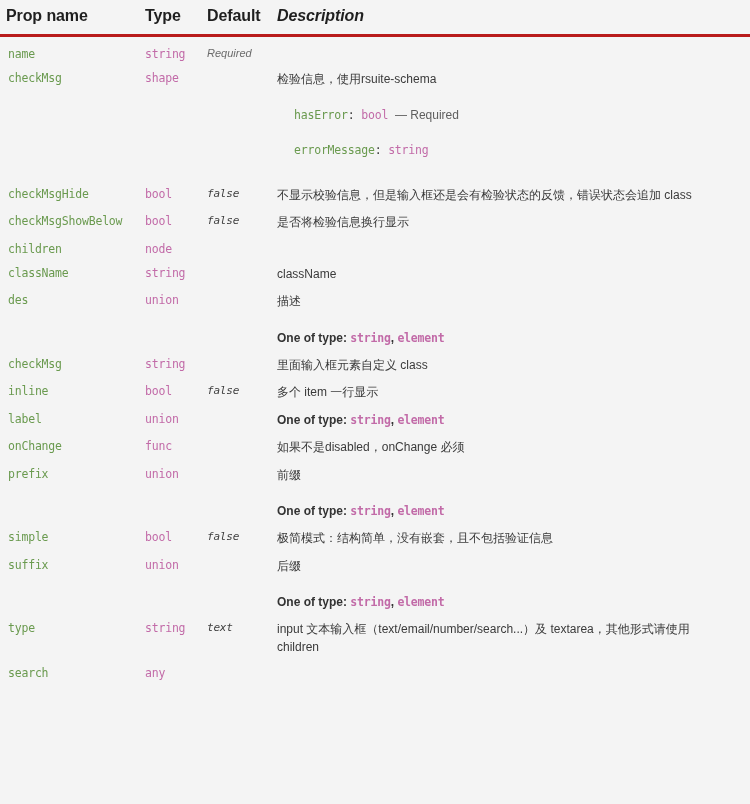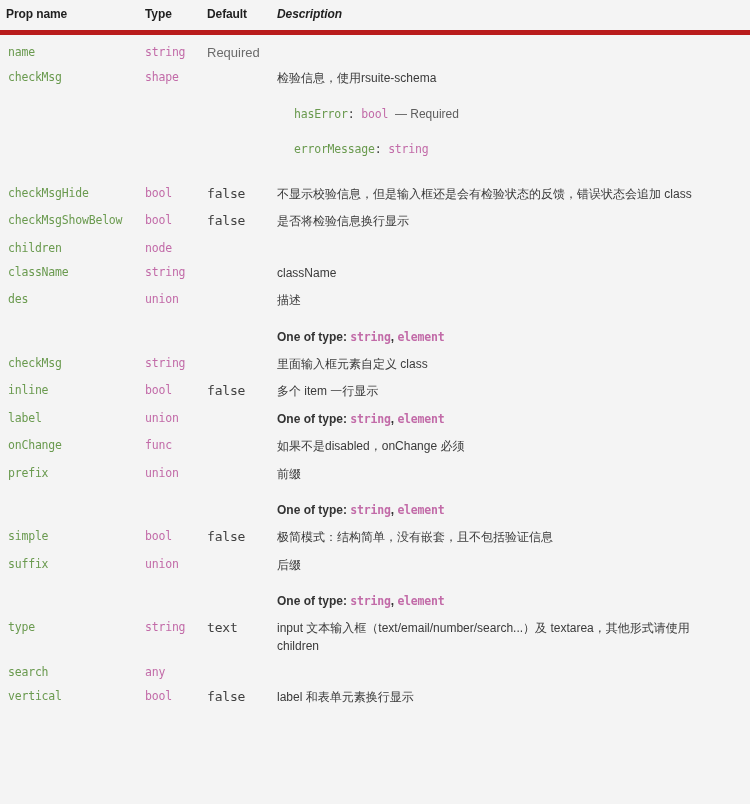--- a/index.html
+++ b/index.html
@@ -25,24 +25,24 @@
 
   col.c-prop    { width: 145px; }
   col.c-type    { width: 62px;  }
   col.c-default { width: 70px;  }
   col.c-desc    { width: 473px; }
 
   thead th {
     text-align: left;
     font-family: "Liberation Sans", sans-serif;
     font-weight: bold;
-    font-size: 12px;
+    font-size: 16px;
     color: #1f1f1f;
     padding: 7px 0 9px 0;
-    border-bottom: 5px solid #b91c1c;
+    border-bottom: 3px solid #b91c1c;
     vertical-align: top;
     letter-spacing: -0.1px;
   }
   thead th.h-prop    { padding-left: 6px; }
   thead th.h-desc    { padding-left: 0; font-style: italic; }
 
   tbody td {
     vertical-align: top;
     padding: 0;
     border: 0;
@@ -61,22 +61,23 @@
     letter-spacing: -0.2px;
     white-space: nowrap;
   }
   .cell-type {
     font-family: "DejaVu Sans Mono", "Liberation Mono", monospace;
     font-size: 11.5px;
     color: #c26ba8;
     letter-spacing: -0.2px;
   }
   .cell-default {
-    font-size: 13px;
+    font-size: 11px;
     color: #5a5a5a;
+    font-style: italic;
   }
   .cell-default.mono {
     font-family: "DejaVu Sans Mono", "Liberation Mono", monospace;
     color: #3f3f3f;
     letter-spacing: -0.2px;
   }
   .cell-default.sans {
     font-family: "Liberation Sans", sans-serif;
     color: #6b6b6b;
   }
@@ -265,22 +266,14 @@
         <td class="cell-desc">
           <div class="desc-main">input 文本输入框（text/email/number/search...）及 textarea，其他形式请使用 children</div>
         </td>
       </tr>
       <tr class="prop-row">
         <td class="cell-prop">search</td>
         <td class="cell-type">any</td>
         <td class="cell-default mono"></td>
         <td class="cell-desc"></td>
       </tr>
-      <tr class="prop-row">
-        <td class="cell-prop">vertical</td>
-        <td class="cell-type">bool</td>
-        <td class="cell-default mono">false</td>
-        <td class="cell-desc">
-          <div class="desc-main">label 和表单元素换行显示</div>
-        </td>
-      </tr>
     </tbody>
 </table>
 
 </body></html>

